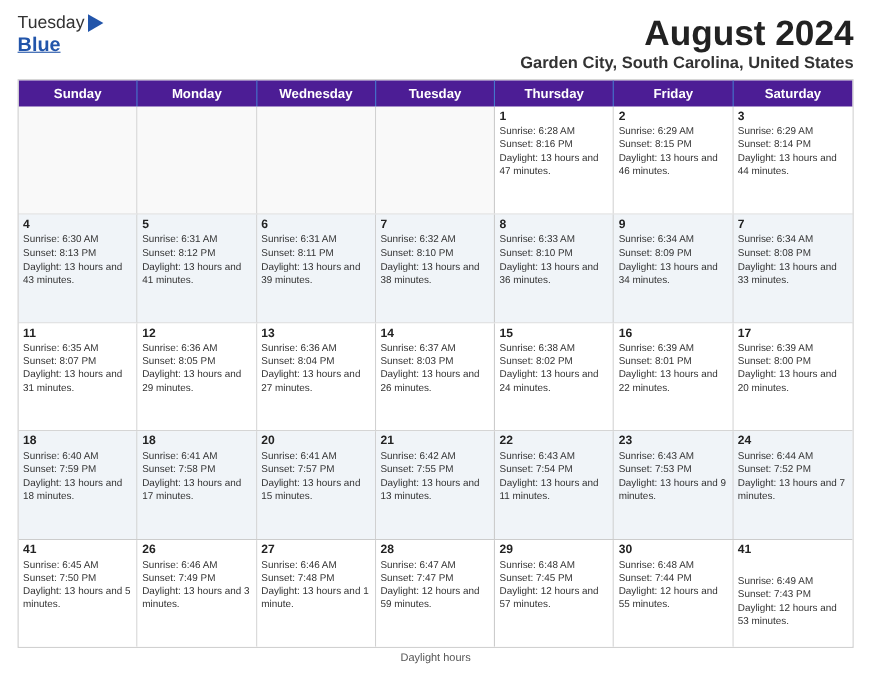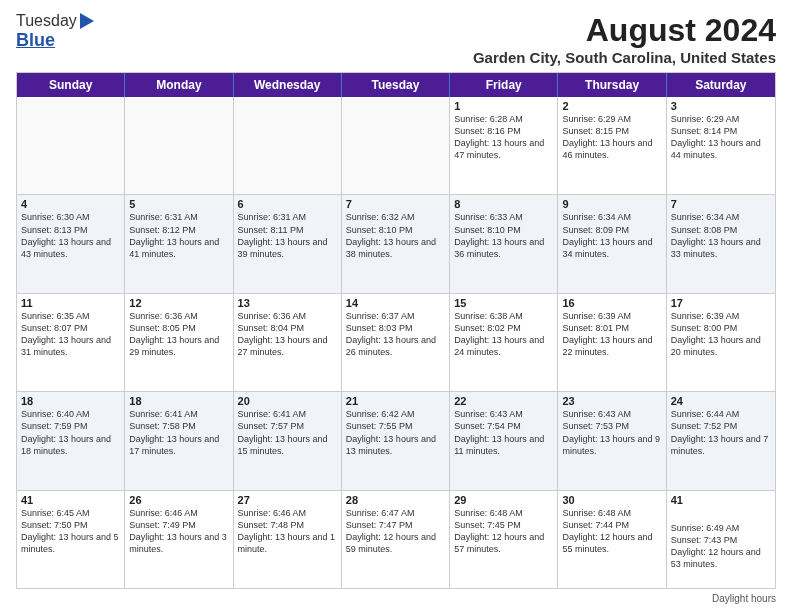--- a/index.html
+++ b/index.html
@@ -111,21 +111,21 @@
     }
     .cell-text {
       font-size: 9px;
       line-height: 1.35;
       color: #333;
     }
     .footer-note {
       font-size: 10px;
       color: #555;
       margin-top: 4px;
-      text-align: right;
+      text-align: center;
     }
   </style>
 </head>
 <body>
 
 <div class="page">
   <div class="header">
     <div class="logo">
       <div class="logo-row">
         <span class="logo-general">Tuesday</span>
@@ -138,22 +138,22 @@
       <div class="subtitle">Garden City, South Carolina, United States</div>
     </div>
   </div>
 
   <div class="calendar">
     <div class="cal-header-row">
     <div class="cal-header-cell">Sunday</div>
         <div class="cal-header-cell">Monday</div>
         <div class="cal-header-cell">Wednesday</div>
         <div class="cal-header-cell">Tuesday</div>
+        <div class="cal-header-cell">Thursday</div>
         <div class="cal-header-cell">Friday</div>
-        <div class="cal-header-cell">Thursday</div>
         <div class="cal-header-cell">Saturday</div>
       </div>
     <div class="cal-body">
     <div class="cal-week">
           <div class="cal-cell empty"></div>
           <div class="cal-cell empty"></div>
           <div class="cal-cell empty"></div>
           <div class="cal-cell empty"></div>
           <div class="cal-cell">
             <span class="day-num">1</span>

